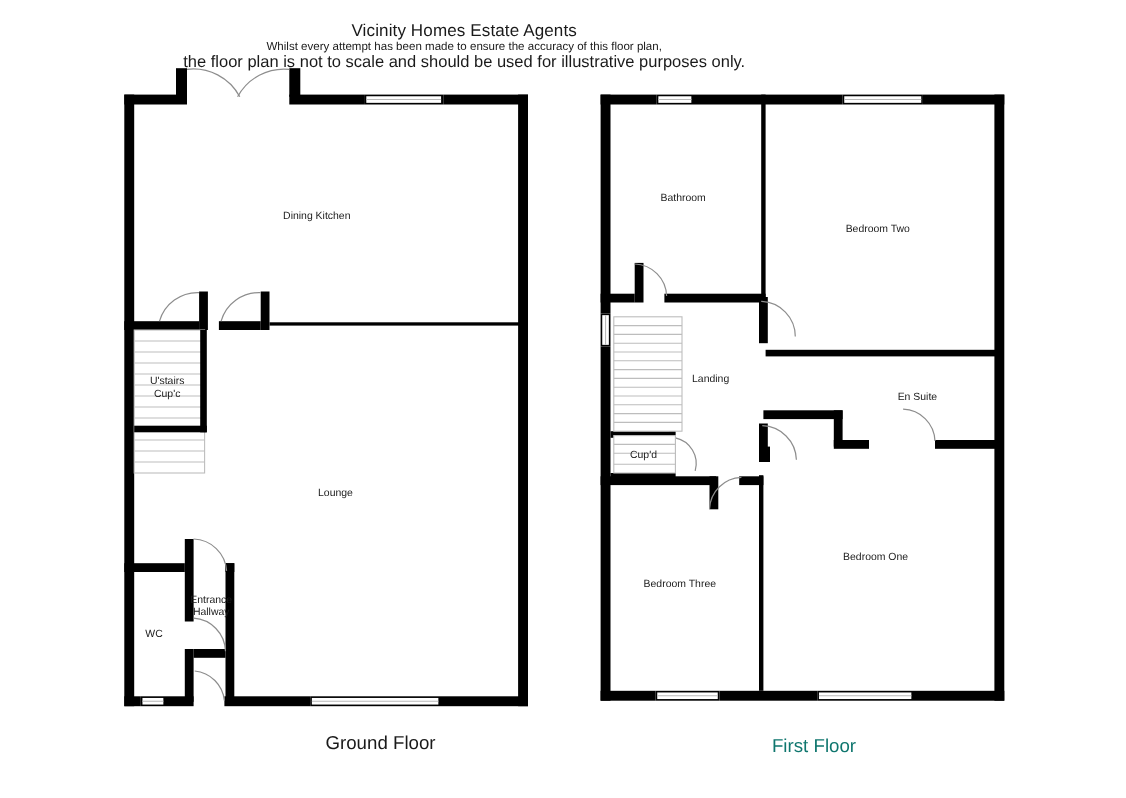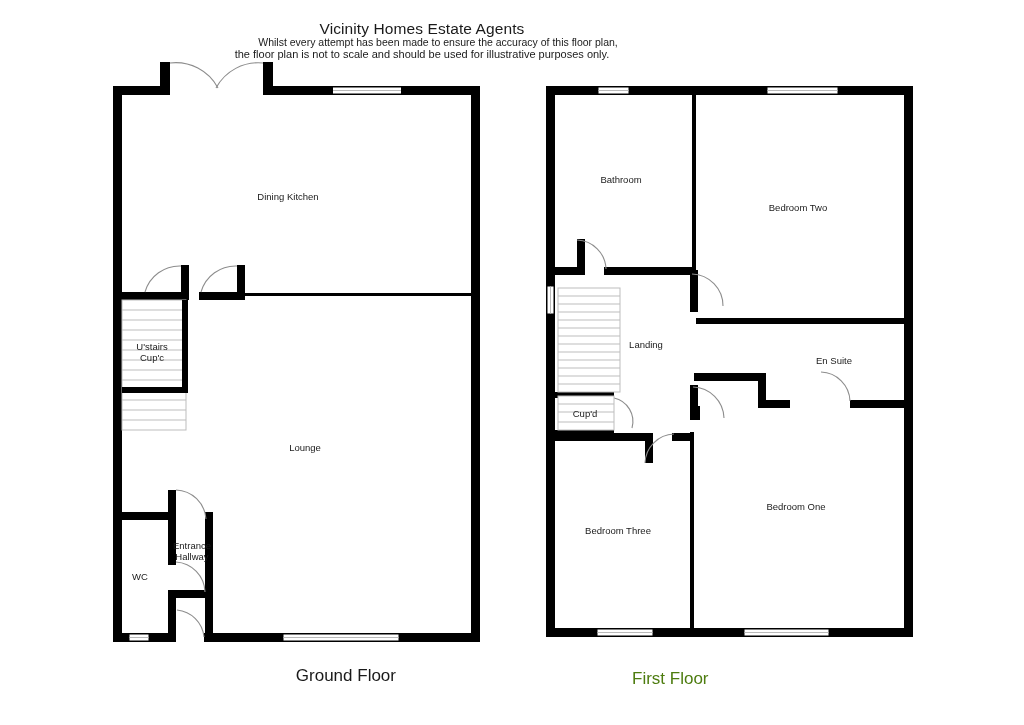--- a/index.html
+++ b/index.html
@@ -30,43 +30,42 @@
     color: #1a1a1a;
   }
   #agency-title {
     top: 20px;
     font-size: 15.5px;
     letter-spacing: 0.1px;
   }
   #disclaimer-line-1 {
     top: 36px;
     font-size: 10.5px;
-    padding-left: 16px;
   }
   #disclaimer-line-2 {
     top: 48px;
-    font-size: 11px;
+    font-size: 15px;
   }
   #ground-floor-caption {
     position: absolute;
     left: 180px;
     top: 666px;
     width: 216px;
     text-align: right;
     font-size: 17px;
     color: #1a1a1a;
   }
   #first-floor-caption {
     position: absolute;
     left: 632px;
     top: 669px;
     width: 216px;
-    text-align: left;
+    text-align: center;
     font-size: 17px;
-    color: #4d7c0f;
+    color: #0f766e;
   }
   svg { display: block; }
   .wall { fill: #000000; }
   .winframe { fill: #000000; }
   .winglass { fill: #ffffff; }
   .winline { stroke: #b9b9b9; stroke-width: 1; }
   .arc {
     fill: none;
     stroke: #8d8d8d;
     stroke-width: 1.1;

